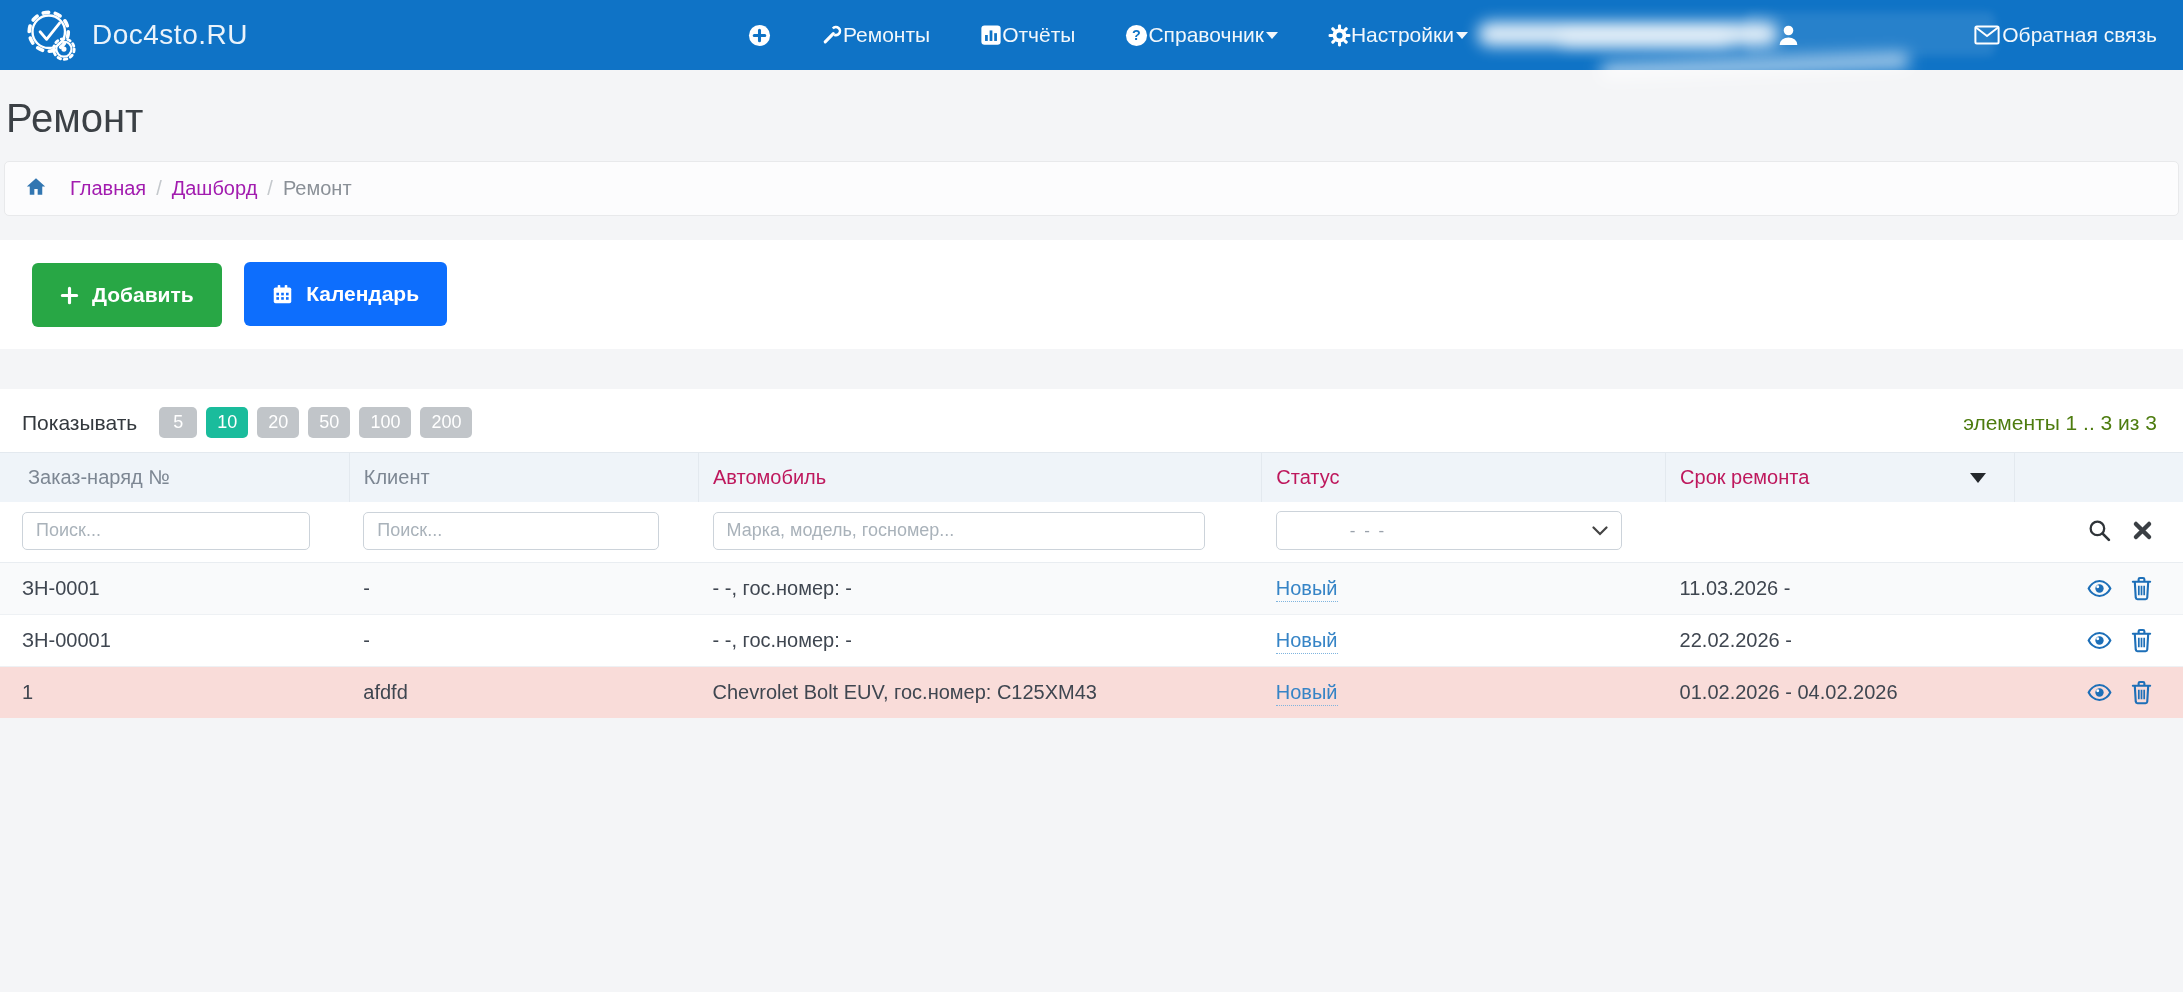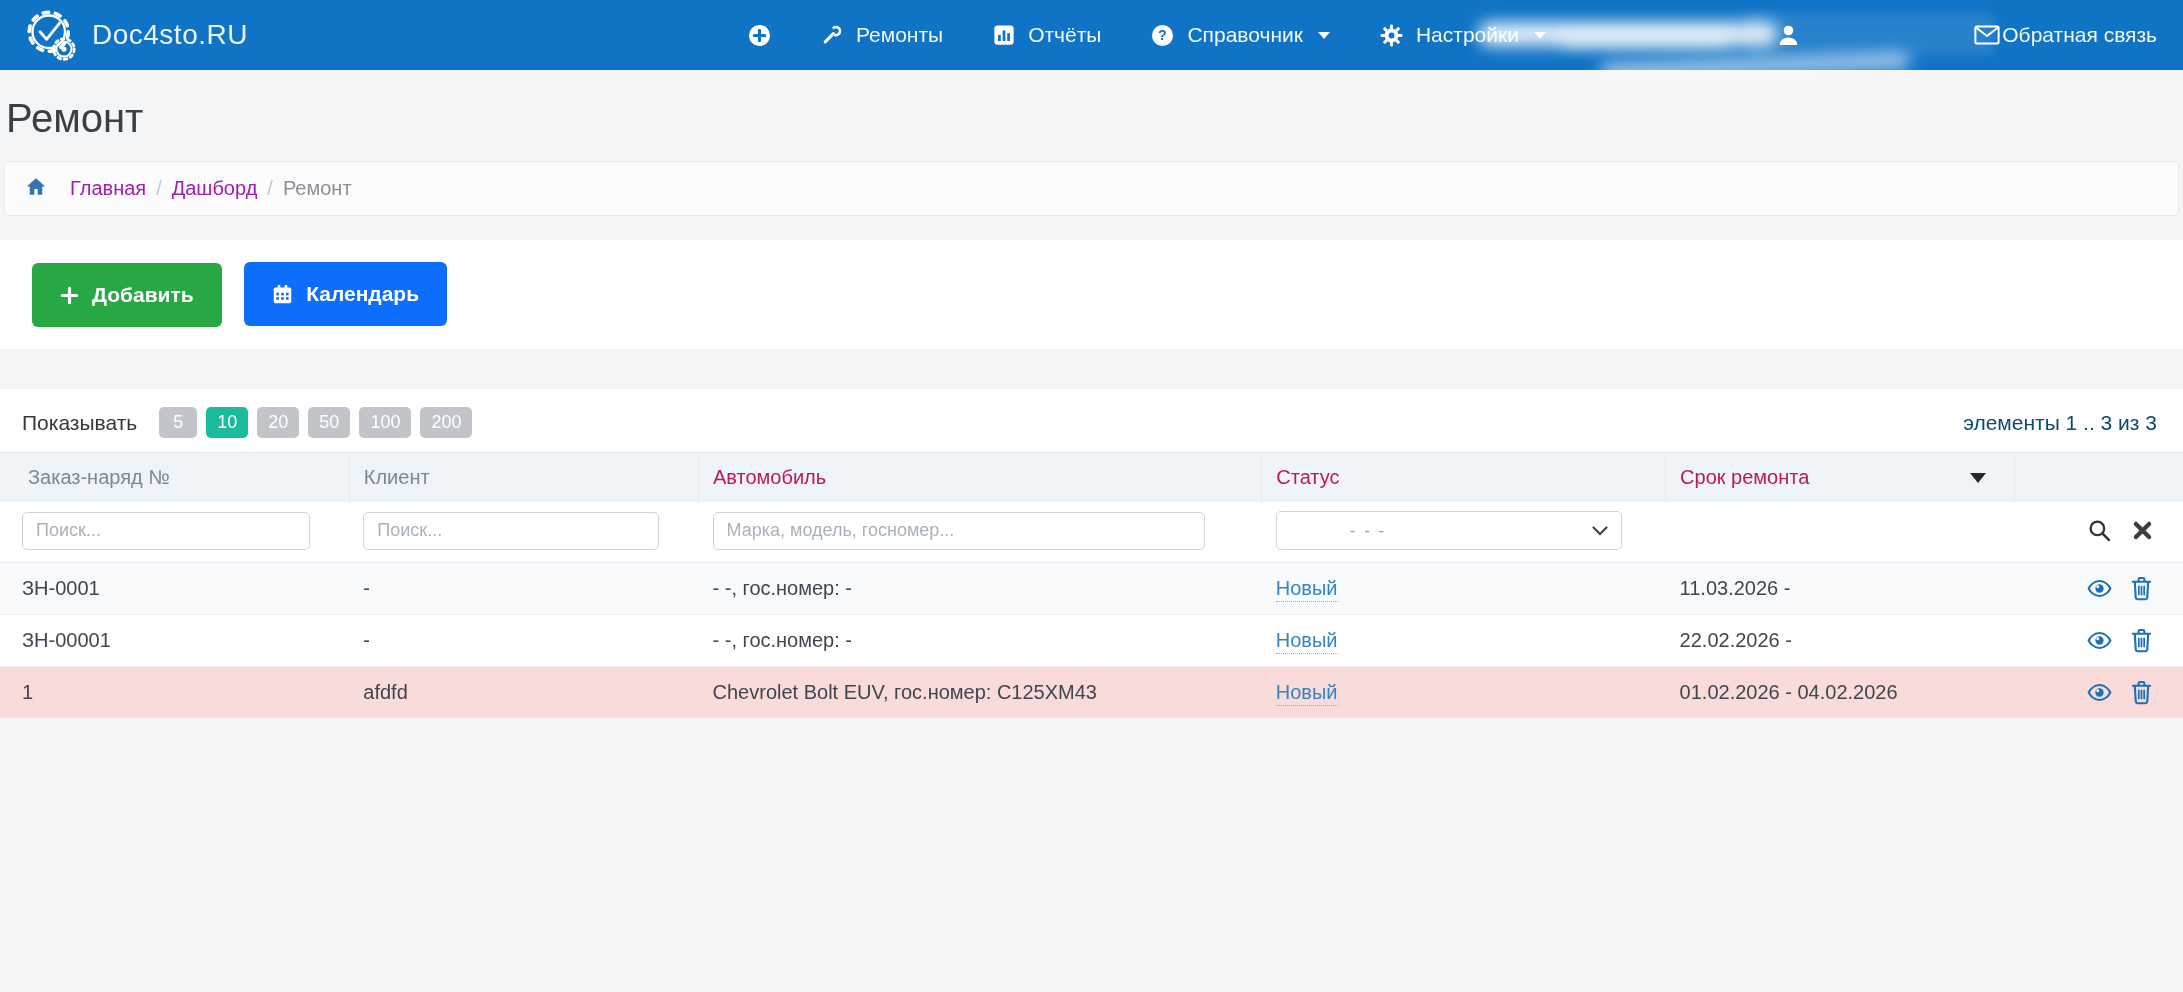--- a/index.html
+++ b/index.html
@@ -19,21 +19,21 @@
     background: #0f73c6;
     display: flex;
     align-items: center;
     padding: 0 26px;
     z-index: 5;
   }
   .brand { display: flex; align-items: center; gap: 14px; cursor: pointer; }
   .brand-text { font-size: 28px; color: #eaf3fb; letter-spacing: 0.5px; font-weight: 400; }
   .nav-items { display: flex; align-items: center; gap: 50px; margin-left: 500px; }
   .nav-link {
-    display: flex; align-items: center; gap: 13px;
+    display: flex; align-items: center; gap: 0;
     color: #f2f7fb; font-size: 21px; cursor: pointer; white-space: nowrap;
   }
   .nav-link svg { display: block; }
   .caret-down {
     width: 0; height: 0; margin-left: 2px;
     border-left: 6px solid transparent; border-right: 6px solid transparent;
     border-top: 7px solid #f2f7fb;
   }
   .navbar-person { position: absolute; left: 1776px; top: 23px; cursor: pointer; }
   .navbar-feedback {
@@ -82,21 +82,21 @@
   }
   .show-label { font-size: 21px; color: #33383d; margin-right: 22px; }
   .size-btn {
     display: inline-block; min-width: 38px; text-align: center;
     padding: 5px 11px; margin-right: 9px;
     background: #c1c5c9; color: #ffffff;
     border: none; border-radius: 5px;
     font-size: 18px; font-family: inherit; cursor: pointer;
   }
   .size-btn.selected { background: #1abc9c; }
-  .items-info { margin-left: auto; font-size: 21px; color: #0c4a6e; }
+  .items-info { margin-left: auto; font-size: 21px; color: #4d7c0f; }
 
   table { width: 100%; border-collapse: collapse; table-layout: fixed; }
   col.c1 { width: 16.0%; } col.c2 { width: 16.0%; } col.c3 { width: 25.8%; }
   col.c4 { width: 18.5%; } col.c5 { width: 16.0%; } col.c6 { width: 7.7%; }
 
   thead th {
     background: #eff4f9;
     border-top: 1px solid #e3e9ef;
     border-left: 1px solid #e3e9ef;
     text-align: left; font-weight: 400;

